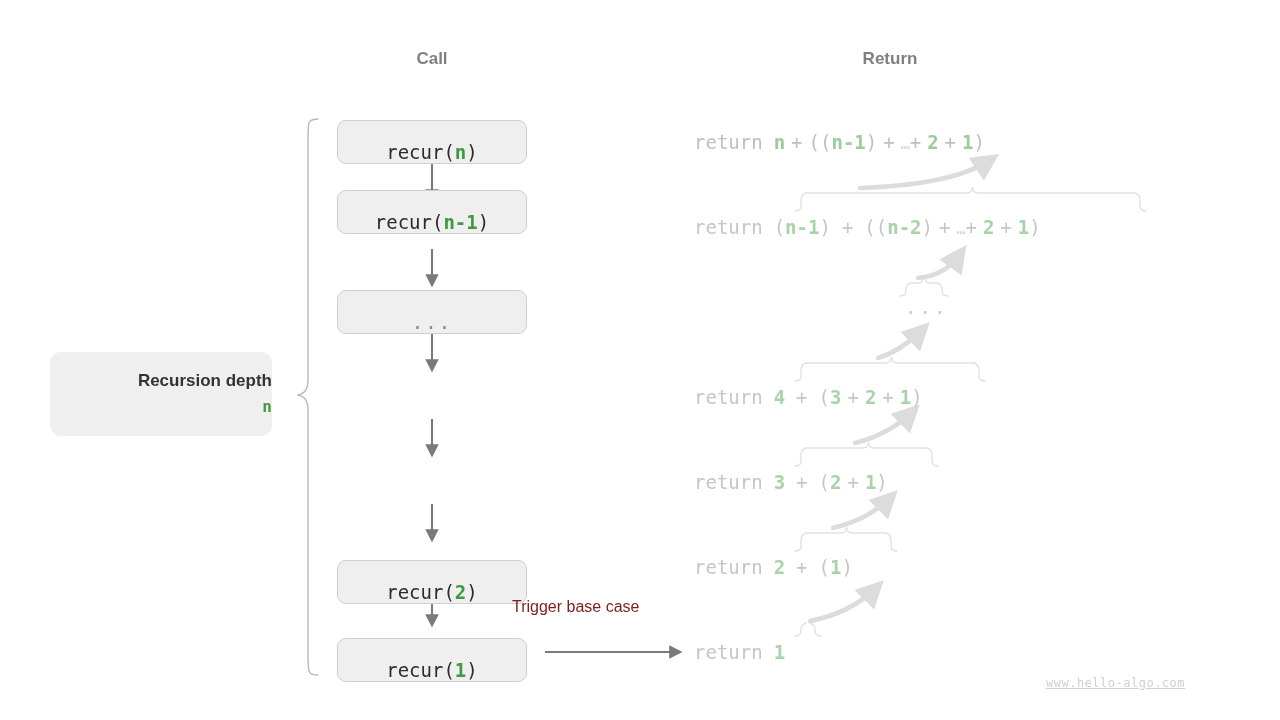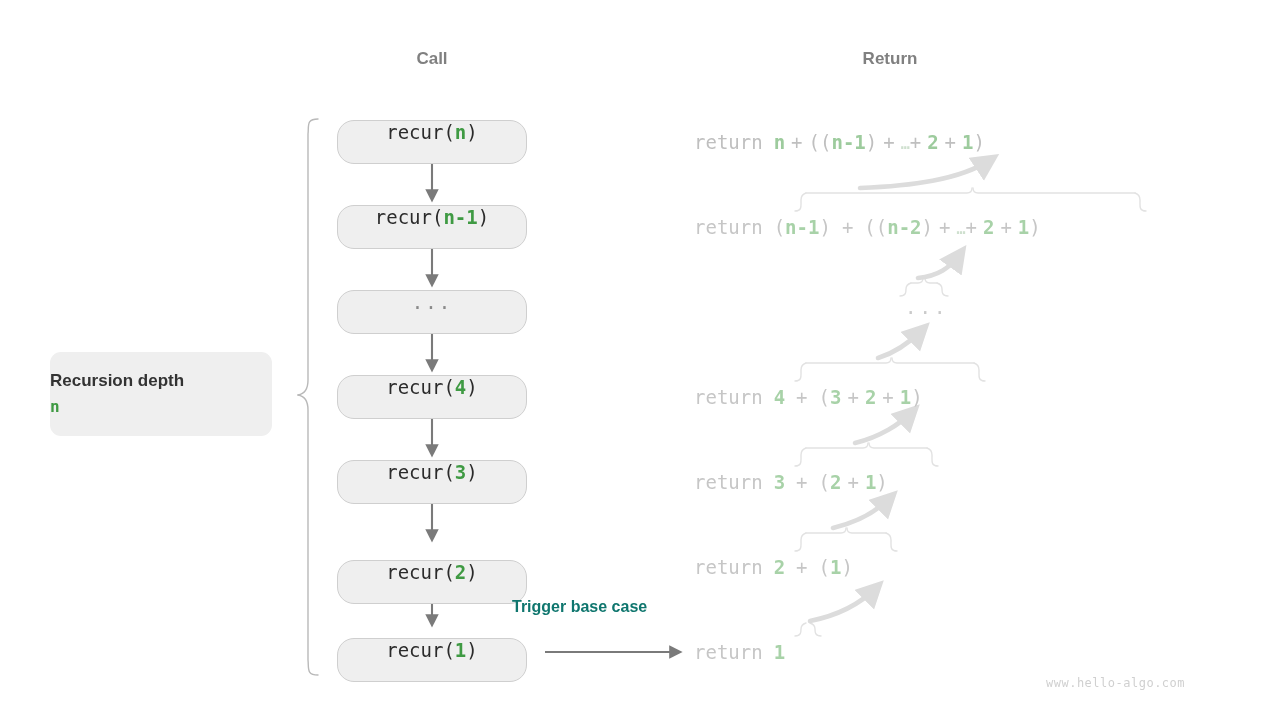--- a/index.html
+++ b/index.html
@@ -12,33 +12,33 @@
 
   .hdr{
     position:absolute;font-weight:bold;font-size:17px;color:#808080;
     text-align:center;white-space:nowrap;
   }
   #hdr-call{left:332px;top:49px;width:200px;}
   #hdr-return{left:790px;top:49px;width:200px;}
 
   .callbox{
     position:absolute;left:337px;width:190px;height:44px;
-    background:#efefef;border:1px solid #cfcfcf;border-radius:17px;
+    background:#efefef;border:1px solid #cfcfcf;border-radius:9px;
     box-sizing:border-box;
-    display:flex;align-items:flex-start;justify-content:center;
+    display:flex;align-items:flex-end;justify-content:center;
     font-family:"DejaVu Sans Mono","Liberation Mono",monospace;
     font-size:19px;color:#2b2b2b;letter-spacing:0px;white-space:nowrap;
   }
   .callbox .g{color:#3f9a43;font-weight:bold;}
   .callbox.dots{color:#8a8a8a;font-size:19px;letter-spacing:2px;}
 
   .depthbox{
     position:absolute;left:50px;top:352px;width:222px;height:84px;
     background:#efefef;border-radius:11px;
-    display:flex;flex-direction:column;align-items:flex-start;justify-content:center;
+    display:flex;flex-direction:column;align-items:flex-end;justify-content:center;
     box-sizing:border-box;
   }
   .depthbox .t1{font-size:17px;font-weight:bold;color:#333333;line-height:1.5;}
   .depthbox .t2{
     font-family:"DejaVu Sans Mono","Liberation Mono",monospace;
     font-size:16px;font-weight:bold;color:#3f9a43;line-height:1.6;
   }
 
   .retrow{
     position:absolute;height:34px;display:flex;align-items:center;
@@ -56,27 +56,27 @@
   .sp2{display:inline-block;width:11px;}
 
   .dots-mid{
     position:absolute;left:905px;top:296px;
     font-family:"DejaVu Sans Mono","Liberation Mono",monospace;
     font-size:19px;color:#cacaca;letter-spacing:3px;
   }
 
   .trigger{
     position:absolute;left:512px;top:598px;
-    font-size:16px;font-weight:bold;color:#0f766e;white-space:nowrap;
+    font-size:16px;font-weight:normal;color:#7f1d1d;white-space:nowrap;
   }
 
   .wm{
     position:absolute;left:1046px;top:676px;
     font-family:"DejaVu Sans Mono","Liberation Mono",monospace;
-    font-size:12px;color:#d0d0d0;white-space:nowrap;letter-spacing:0.5px;
+    font-size:12px;color:#d0d0d0;white-space:nowrap;letter-spacing:0.5px;text-decoration:underline;
   }
   svg.layer{position:absolute;left:0;top:0;width:1280px;height:720px;pointer-events:none;}
 </style>
 </head>
 <body>
 
 <div id="stage">
 
   <div class="hdr" id="hdr-call">Call</div>
   <div class="hdr" id="hdr-return">Return</div>
@@ -151,31 +151,25 @@
   </svg>
 
   <div class="depthbox">
     <div class="t1">Recursion depth</div>
     <div class="t2">n</div>
   </div>
 
   <div class="callbox" style="top:120px">
     <span><span>recur(</span><span class="g">n</span><span>)</span></span>
   </div>
-  <div class="callbox" style="top:205px">
+  <div class="callbox" style="top:190px">
     <span><span>recur(</span><span class="g">n-1</span><span>)</span></span>
   </div>
   <div class="callbox dots" style="top:290px">
     <span>...</span>
-  </div>
-  <div class="callbox" style="top:375px">
-    <span><span>recur(</span><span class="g">4</span><span>)</span></span>
-  </div>
-  <div class="callbox" style="top:460px">
-    <span><span>recur(</span><span class="g">3</span><span>)</span></span>
   </div>
   <div class="callbox" style="top:560px">
     <span><span>recur(</span><span class="g">2</span><span>)</span></span>
   </div>
   <div class="callbox" style="top:638px">
     <span><span>recur(</span><span class="g">1</span><span>)</span></span>
   </div>
 
   <div class="retrow r1" style="left:694px;top:125px">
     <span class="kw">return</span>

